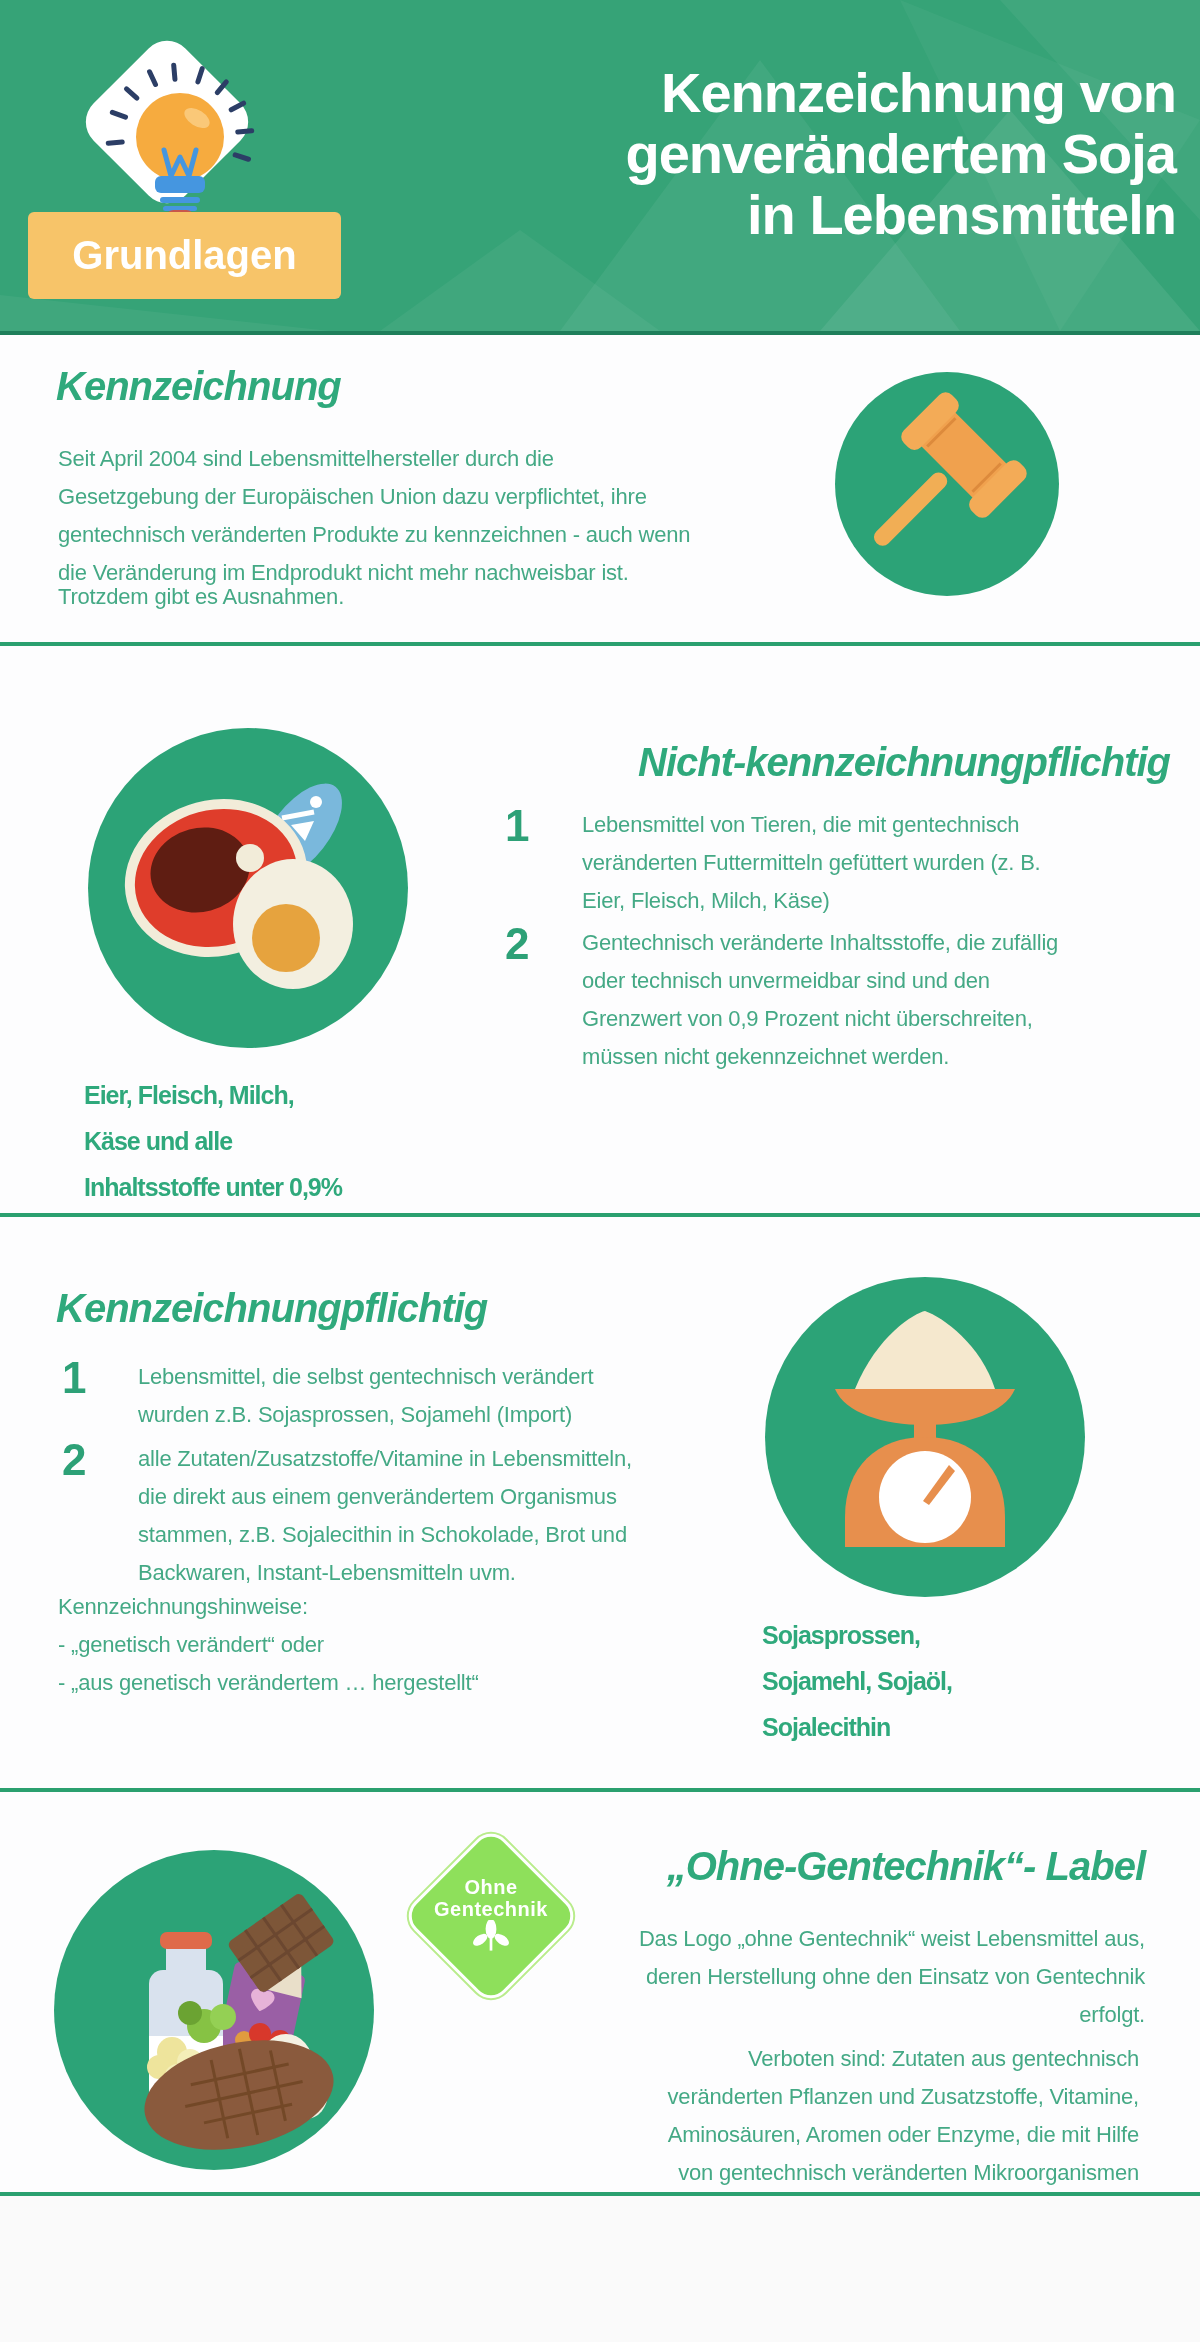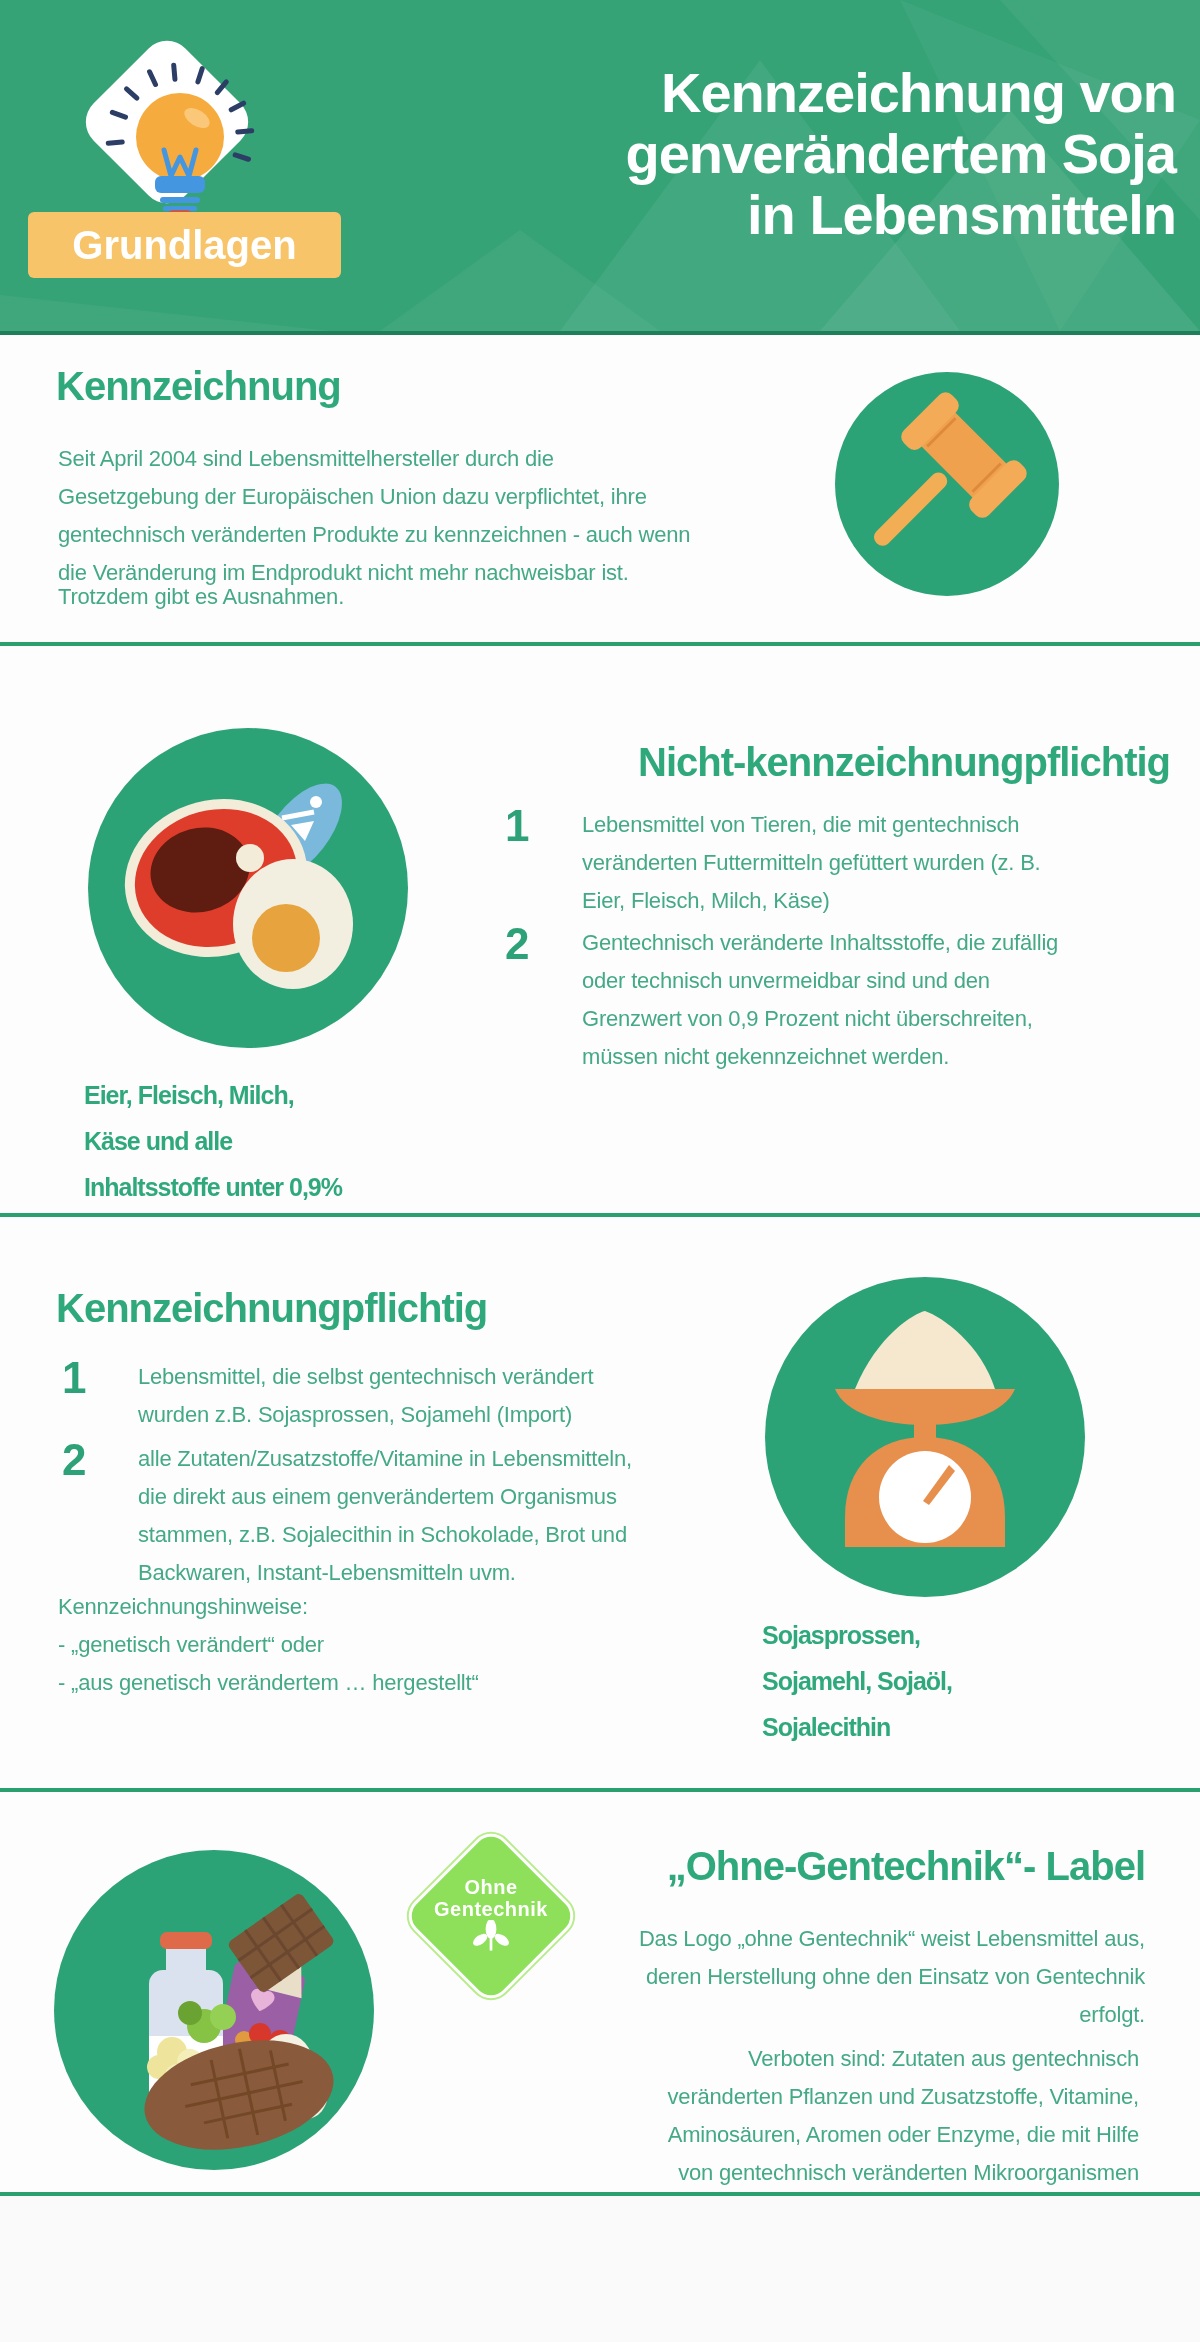--- a/index.html
+++ b/index.html
@@ -6,27 +6,27 @@
   #page{position:relative;width:1200px;height:2342px;margin:0 auto;background:#fdfdfe;
         font-family:"Liberation Sans",sans-serif;overflow:hidden;}
   .abs{position:absolute;}
   .ml{white-space:pre-line;}
   
   .hdr{position:absolute;left:0;top:0;width:1200px;height:331px;background:#36a377;border-bottom:4px solid #1f7f5b;overflow:hidden;}
   .hdr-title{position:absolute;left:380px;top:62px;width:796px;text-align:right;color:#ffffff;
              font-weight:bold;font-size:56px;line-height:61px;letter-spacing:-1px;}
   .badge-diamond{position:absolute;left:102px;top:57px;width:130px;height:130px;background:#ffffff;
                  border-radius:26px;transform:rotate(45deg);}
-  .banner{position:absolute;left:28px;top:212px;width:313px;height:66px;background:#f7c469;border-radius:6px;
+  .banner{position:absolute;left:28px;top:212px;width:313px;height:87px;background:#f7c469;border-radius:6px;
           display:flex;align-items:center;justify-content:center;}
   .banner-label{color:#ffffff;font-weight:bold;font-size:40px;letter-spacing:0px;}
   
   .divider{position:absolute;left:0;width:1200px;height:4px;background:#2aa06f;}
   
-  .h-green{position:absolute;color:#2fa97c;font-weight:bold;font-size:40px;letter-spacing:-1px;}
+  .h-green{position:absolute;color:#2fa97c;font-weight:bold;font-size:40px;letter-spacing:-1px;font-style:italic;}
   .body-green{position:absolute;color:#44a985;font-size:22px;line-height:38px;letter-spacing:-0.2px;}
   .num-green{position:absolute;color:#2da177;font-weight:bold;font-size:44px;line-height:44px;}
   .cap-green{position:absolute;color:#2fa97c;font-weight:bold;font-size:25px;line-height:46px;letter-spacing:-1px;}
   .right-align{text-align:right;}
   
   .icon-circle{position:absolute;width:320px;height:320px;}
   .gavel-circle{position:absolute;left:835px;top:372px;width:224px;height:224px;}
   
   .seal{position:absolute;left:427px;top:1852px;width:122px;height:122px;background:#8ee05b;
         border:3px solid #ffffff;box-shadow:0 0 0 2px #b9ec8c;border-radius:20px;transform:rotate(45deg);}

